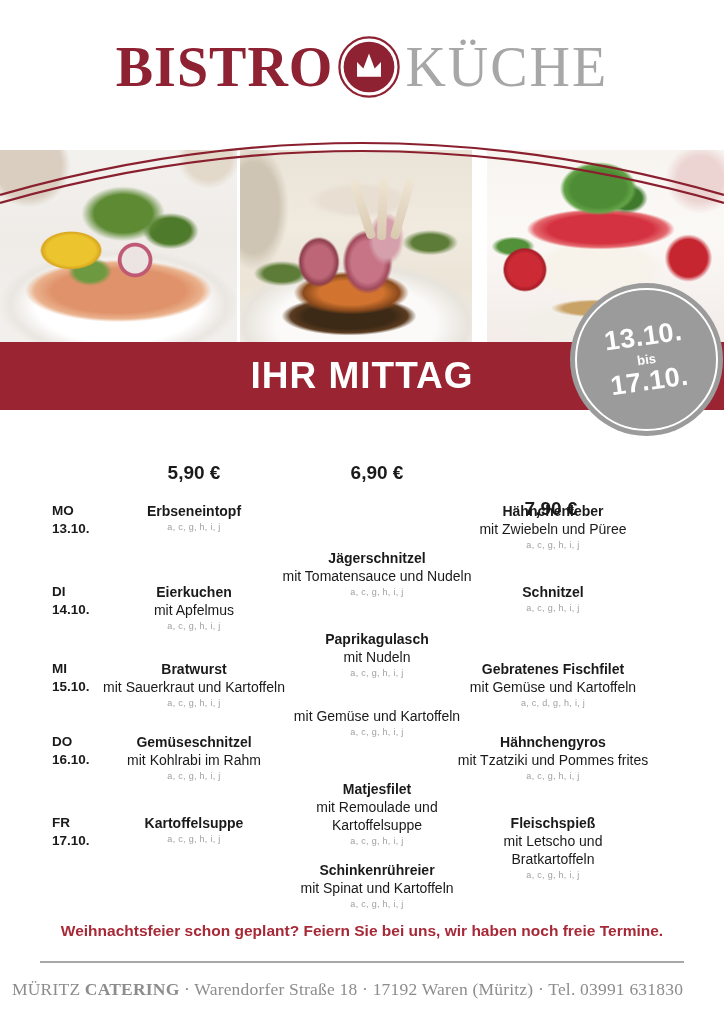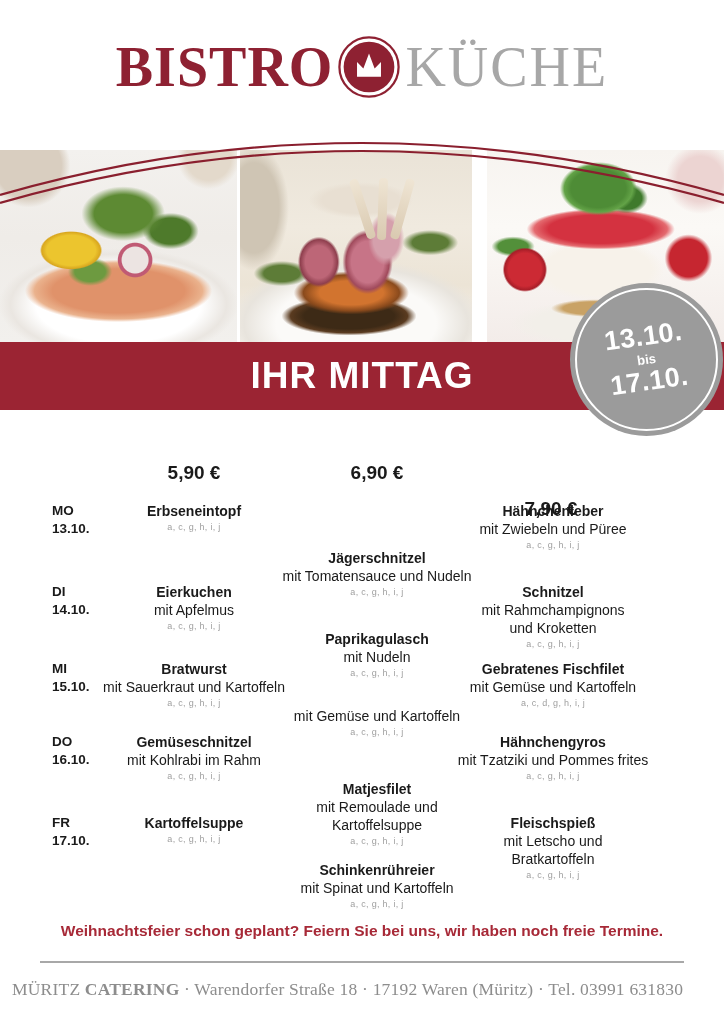--- a/index.html
+++ b/index.html
@@ -179,22 +179,20 @@
       <div class="d">mit Apfelmus</div>
       <div class="a">a, c, g, h, i, j</div>
     </div>
     <div class="item c2">
       <div class="t">Paprikagulasch</div>
       <div class="d">mit Nudeln</div>
       <div class="a">a, c, g, h, i, j</div>
     </div>
     <div class="item c3">
       <div class="t">Schnitzel</div>
-      <div class="d">mit Rahmchampignons
-und Kroketten</div>
       <div class="a">a, c, g, h, i, j</div>
     </div>
   </div>
 
   <div class="row" style="top:660px">
     <div class="day">
       <div>MI</div>
       <div>15.10.</div>
     </div>
     <div class="item c1">

